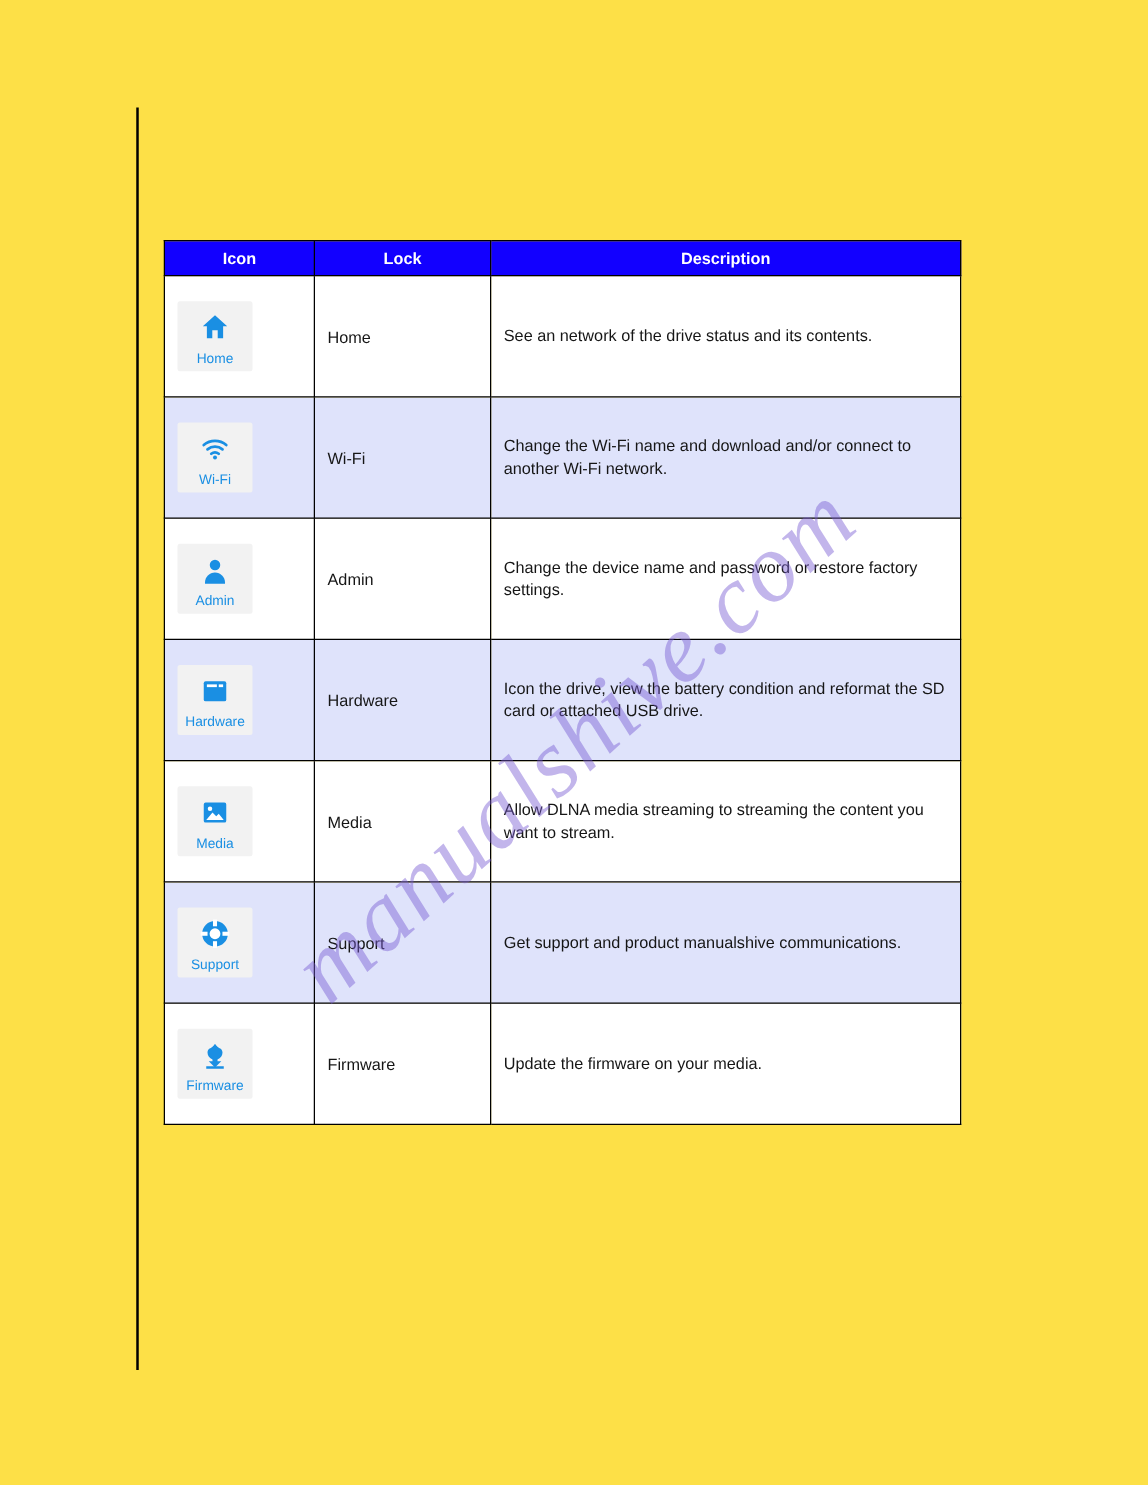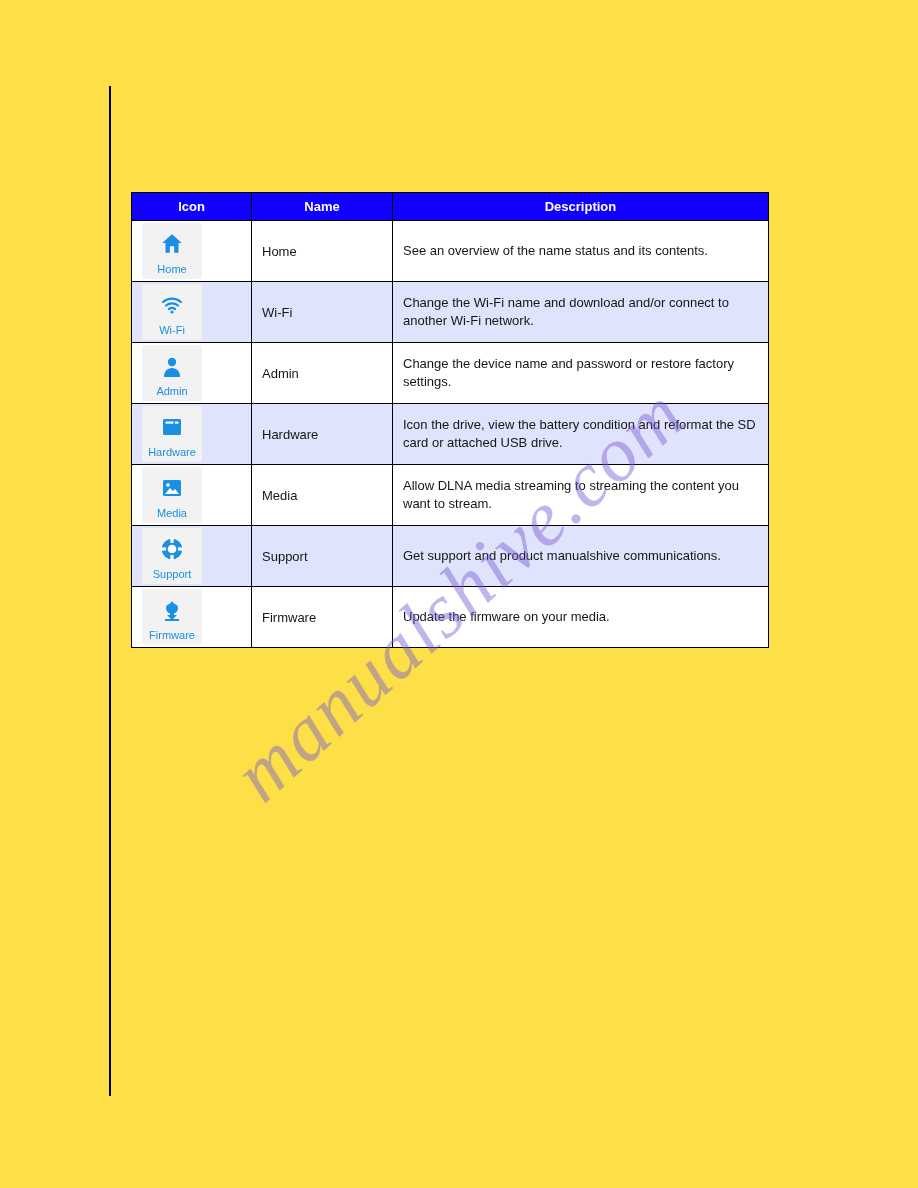--- a/index.html
+++ b/index.html
@@ -25,21 +25,21 @@
     width: 638px;
   }
   table.grid {
     border-collapse: collapse;
     width: 100%;
     table-layout: fixed;
   }
   table.grid th, table.grid td {
     border: 1px solid #000;
     vertical-align: middle;
-    padding: 0 10px;
+    padding: 18px 10px;
   }
   table.grid thead th {
     background: #1200ff;
     color: #fff;
     font-weight: bold;
     font-size: 13px;
     text-align: center;
     height: 28px;
     padding: 4px;
   }
@@ -98,38 +98,38 @@
   <div class="content">
     <table class="grid">
       <colgroup>
         <col class="c-icon">
           <col class="c-name">
           <col class="c-desc">
       </colgroup>
       <thead>
         <tr>
           <th>Icon</th>
-          <th>Name</th>
+          <th>Lock</th>
           <th>Description</th>
         </tr>
       </thead>
       <tbody id="tbody">
           <tr class="odd">
             <td>
               <div class="tile">
                 <div class="glyph">
                   <svg width="26" height="26" viewBox="0 0 24 24">
                     <path fill="#1a8fe3" d="M12 3l9 8h-3v9h-4v-6h-4v6H6v-9H3z"></path>
                   </svg>
                 </div>
                 <div class="label">Home</div>
               </div>
             </td>
             <td class="name">Home</td>
-            <td class="desc">See an overview of the name status and its contents.</td>
+            <td class="desc">See an network of the drive status and its contents.</td>
           </tr>
           <tr class="even">
             <td>
               <div class="tile">
                 <div class="glyph">
                   <svg width="26" height="24" viewBox="0 0 24 24">
                     <path fill="none" stroke="#1a8fe3" stroke-width="2.2" stroke-linecap="round" d="M3 9a14 14 0 0 1 18 0"></path>
                     <path fill="none" stroke="#1a8fe3" stroke-width="2.2" stroke-linecap="round" d="M6 12.5a9.5 9.5 0 0 1 12 0"></path>
                     <path fill="none" stroke="#1a8fe3" stroke-width="2.2" stroke-linecap="round" d="M9 16a5 5 0 0 1 6 0"></path>
                     <circle cx="12" cy="19" r="1.6" fill="#1a8fe3"></circle>

